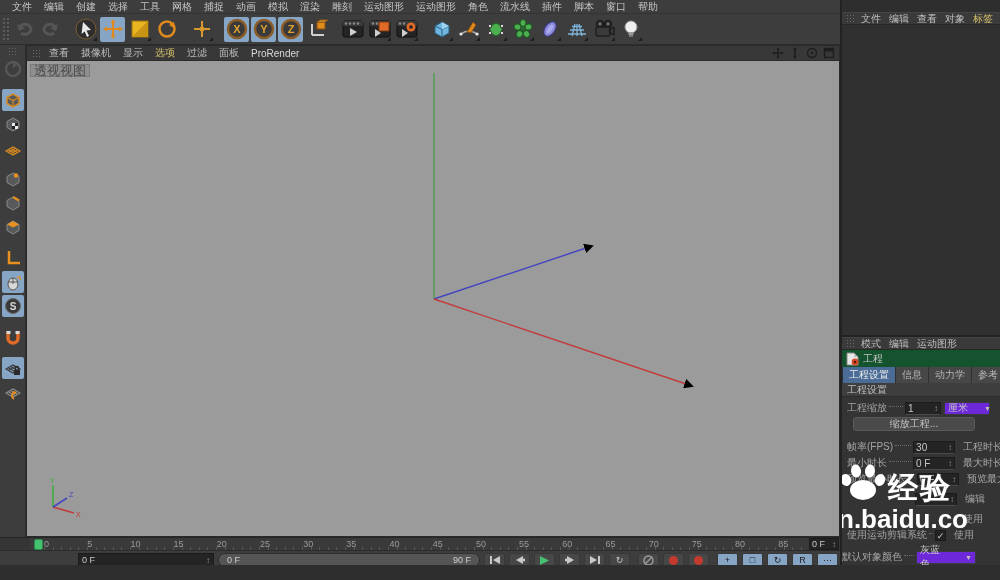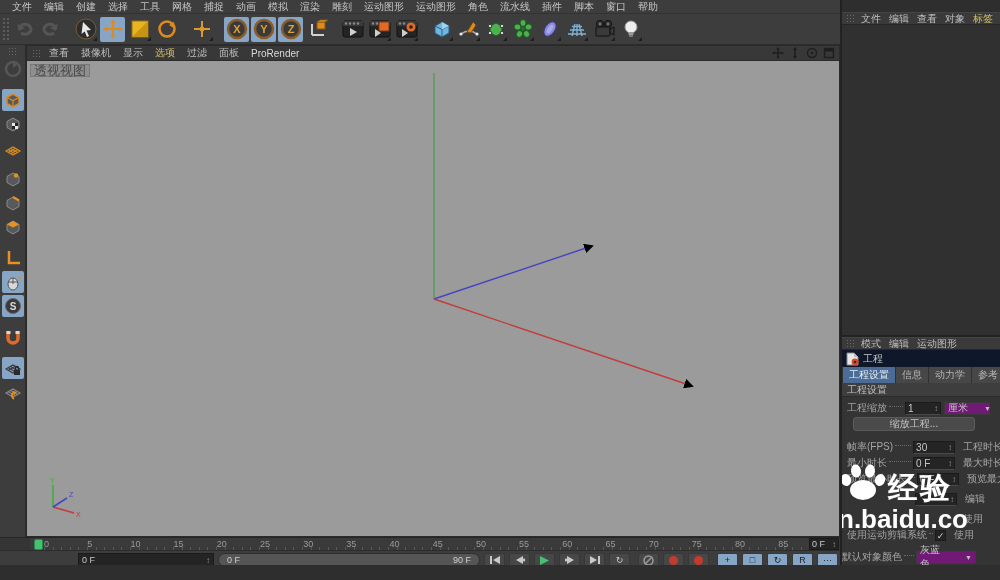--- a/index.html
+++ b/index.html
@@ -66,38 +66,38 @@
   .pm-mi { color:#bfbfbf; font-size:10px; padding:0 4px; }
   .pm-mi.hl { color:#d4c06a; }
   .mgrip { width:9px; height:9px; margin:0 2px;
     background-image:radial-gradient(#6a6a6a .8px, transparent 1px);
     background-size:3px 3px; flex:none; }
   .om-area { height:312px; background:#303030; border-bottom:2px solid #222; }
 
   
   .am { flex:1; background:#343434; position:relative; display:flex; flex-direction:column; }
   .obj-row { height:17px; display:flex; align-items:center; gap:4px; padding-left:4px;
-    background:#0f172a; }
+    background:#14532d; }
   .obj-row .txt { color:#c8c8c8; font-size:10px; }
   .tabs { height:16px; display:flex; gap:1px; padding-left:1px; overflow:hidden;
     background:#313131; white-space:nowrap; }
   .tab { background:#474747; color:#b5b5b5; font-size:10px; padding:1px 6px;
     line-height:13px; flex:none; }
   .tab.active { background:#4a6c96; color:#eee; }
   .section { height:14px; background:#3e3e3e; color:#c0c0c0; font-size:10px;
     padding-left:5px; line-height:14px; border-bottom:1px solid #2b2b2b; }
   .rows { padding:3px 0 0 5px; position:relative; flex:1; overflow:hidden; }
   .arow { display:flex; align-items:center; height:16px; white-space:nowrap; overflow:hidden; }
   .alabel { color:#a5a5a5; font-size:10px; flex:none; }
   .dots { flex:none; width:14px; border-bottom:1px dotted #6a6a6a; margin:0 2px 3px 2px; }
   .field { background:#242424; border:1px solid #1b1b1b; border-bottom-color:#4a4a4a;
     color:#c9c9c9; font-size:10px; height:13px; line-height:11px; padding:0 2px;
     display:flex; align-items:center; flex:none; }
   .spin { color:#8a8a8a; font-size:8px; margin-left:auto; padding-left:3px; }
-  .dd { background:#701a75; border:1px solid #3a3a3a; color:#c6c6c6; font-size:10px;
+  .dd { background:#6d28d9; border:1px solid #3a3a3a; color:#c6c6c6; font-size:10px;
     height:13px; display:flex; align-items:center; padding:0 3px; gap:16px; flex:none; }
   .dd .arr { font-size:7px; color:#bdbdbd; margin-left:auto; }
   .pushbtn { background:#4a4a4a; border:1px solid #5a5a5a; border-radius:3px;
     color:#c6c6c6; font-size:10px; height:14px; line-height:12px; text-align:center;
     width:122px; margin:1px 0 3px 6px; }
   .rlabel { color:#a5a5a5; font-size:10px; margin-left:8px; flex:none; }
   .cb { width:11px; height:11px; background:#242424; border:1px solid #1b1b1b;
     color:#d6d6d6; font-size:9px; line-height:10px; text-align:center; flex:none; }
   .color-row { height:16px; display:flex; align-items:center; 
     background:#343434; margin-top:auto; }

